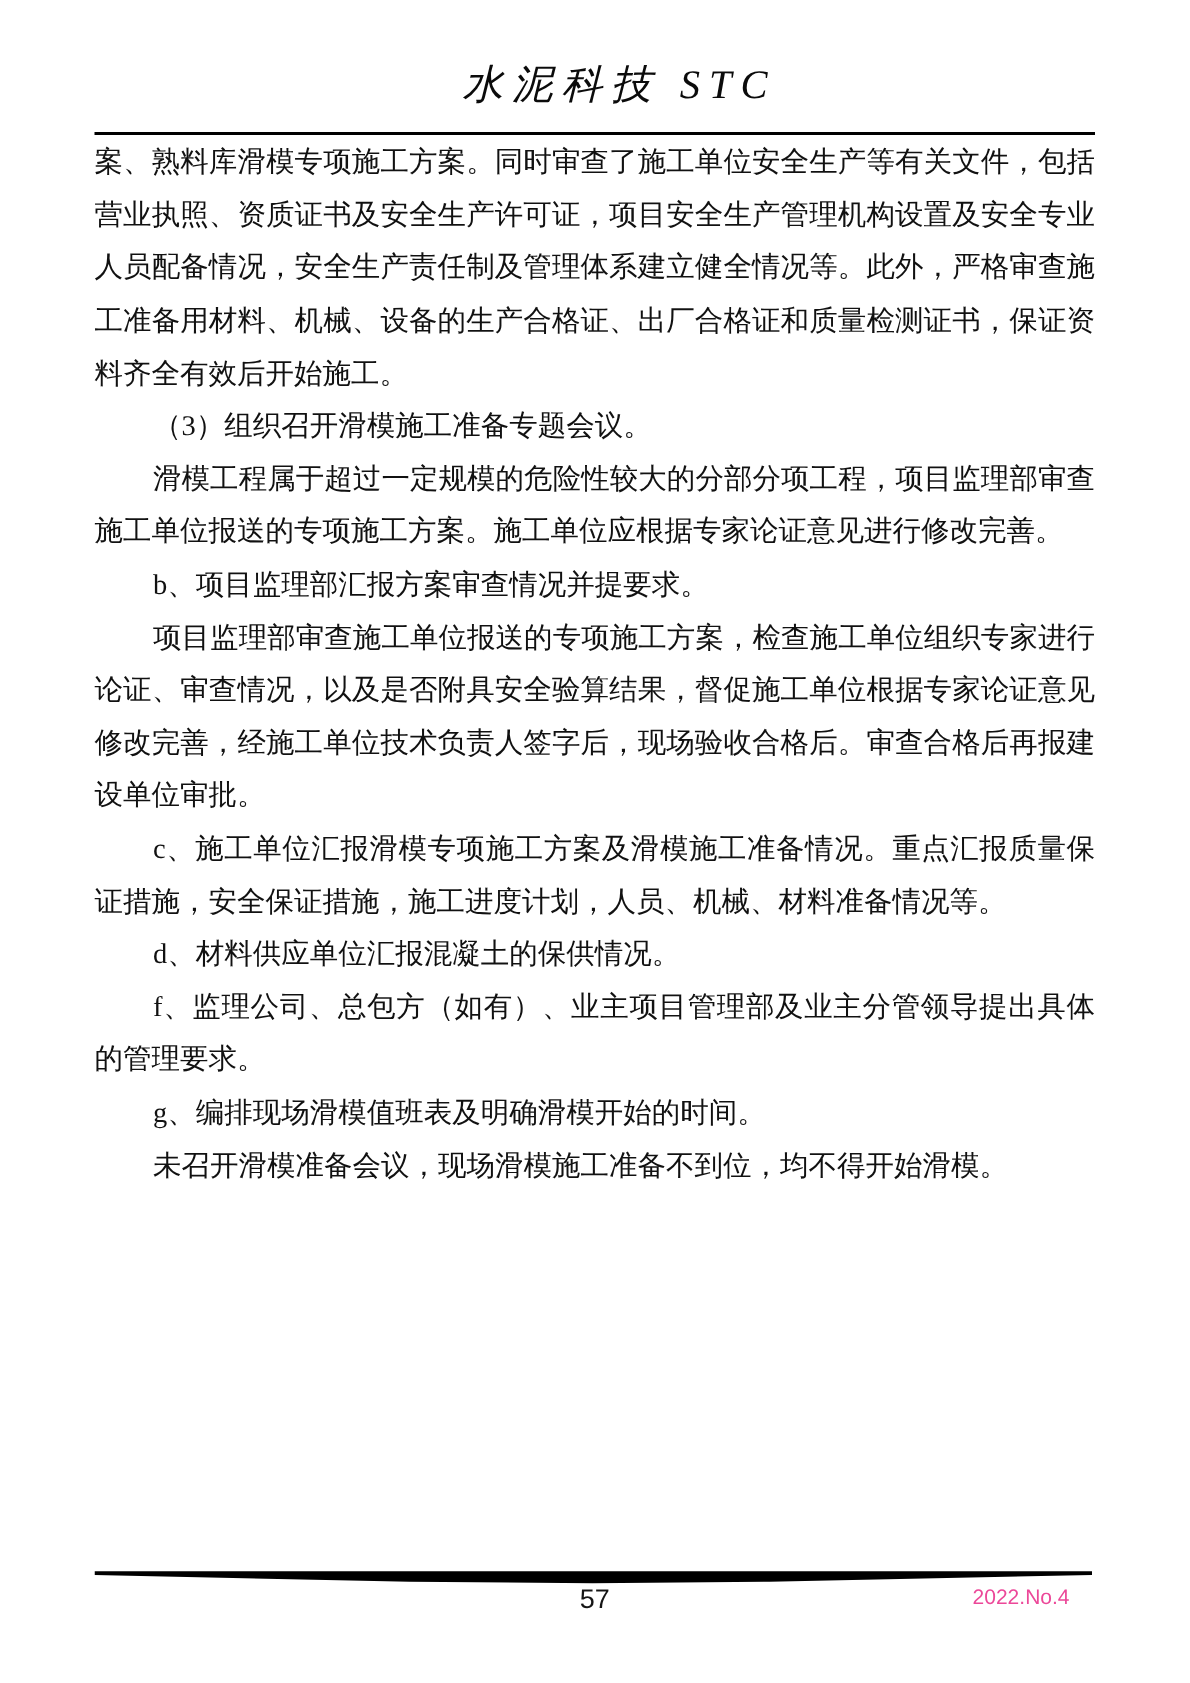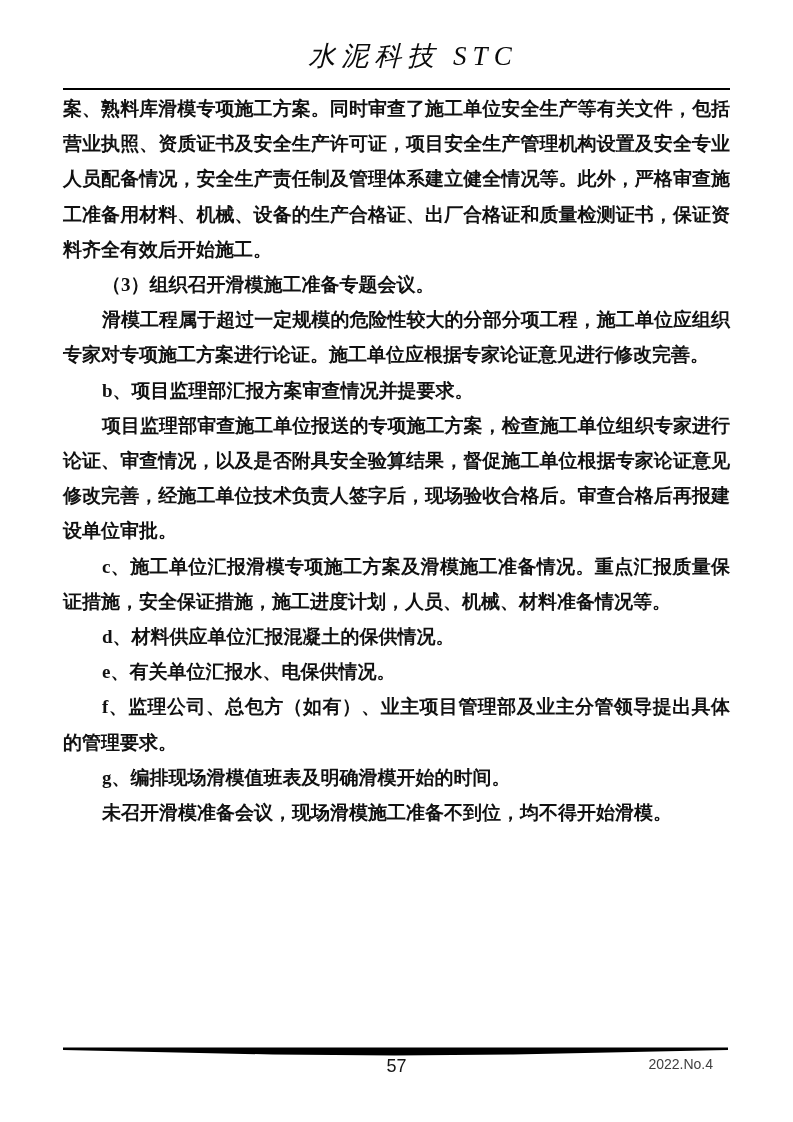--- a/index.html
+++ b/index.html
@@ -44,21 +44,20 @@
     left: 63px;
     width: 667px;
     font-size: 19px;
     line-height: 35.2px;
     text-align: justify;
     color: #111111;
   }
   .para {
     margin: 0;
     padding: 0;
-    font-weight: bold;
   }
   .para.indent {
     text-indent: 39px;
   }
   .footer-rule {
     position: absolute;
     top: 1047px;
     left: 63px;
     width: 665px;
     height: 10px;
@@ -72,41 +71,40 @@
     font-family: "Liberation Sans", "DejaVu Sans", sans-serif;
     font-size: 18px;
     color: #151515;
   }
   .footer-issue {
     position: absolute;
     top: 1056px;
     right: 80px;
     font-family: "Liberation Sans", "DejaVu Sans", sans-serif;
     font-size: 14px;
-    color: #404040;
+    color: #ec4899;
   }
 </style>
 </head>
 <body>
 
 <div class="page">
 
   <div class="journal-title">水泥科技 STC</div>
 
   <div class="header-rule"></div>
 
   <div class="body-text">
       <p class="para">案、熟料库滑模专项施工方案。同时审查了施工单位安全生产等有关文件，包括营业执照、资质证书及安全生产许可证，项目安全生产管理机构设置及安全专业人员配备情况，安全生产责任制及管理体系建立健全情况等。此外，严格审查施工准备用材料、机械、设备的生产合格证、出厂合格证和质量检测证书，保证资料齐全有效后开始施工。</p>
       <p class="para indent">（3）组织召开滑模施工准备专题会议。</p>
-      <p class="para indent">滑模工程属于超过一定规模的危险性较大的分部分项工程，施工单位应组织专家对专项施工方案进行论证。施工单位应根据专家论证意见进行修改完善。</p>
+      <p class="para indent">滑模工程属于超过一定规模的危险性较大的分部分项工程，项目监理部审查施工单位报送的专项施工方案。施工单位应根据专家论证意见进行修改完善。</p>
       <p class="para indent">b、项目监理部汇报方案审查情况并提要求。</p>
       <p class="para indent">项目监理部审查施工单位报送的专项施工方案，检查施工单位组织专家进行论证、审查情况，以及是否附具安全验算结果，督促施工单位根据专家论证意见修改完善，经施工单位技术负责人签字后，现场验收合格后。审查合格后再报建设单位审批。</p>
       <p class="para indent">c、施工单位汇报滑模专项施工方案及滑模施工准备情况。重点汇报质量保证措施，安全保证措施，施工进度计划，人员、机械、材料准备情况等。</p>
       <p class="para indent">d、材料供应单位汇报混凝土的保供情况。</p>
-      <p class="para indent">e、有关单位汇报水、电保供情况。</p>
       <p class="para indent">f、监理公司、总包方（如有）、业主项目管理部及业主分管领导提出具体的管理要求。</p>
       <p class="para indent">g、编排现场滑模值班表及明确滑模开始的时间。</p>
       <p class="para indent">未召开滑模准备会议，现场滑模施工准备不到位，均不得开始滑模。</p>
     </div>
 
   <svg class="footer-rule" viewBox="0 0 665 10" preserveAspectRatio="none">
     <polygon points="0,0.5 665,0.5 665,3 450,7.5 332,8.5 210,7.5 0,3" fill="#000000"></polygon>
   </svg>
 
   <div class="footer-page-number">57</div>

